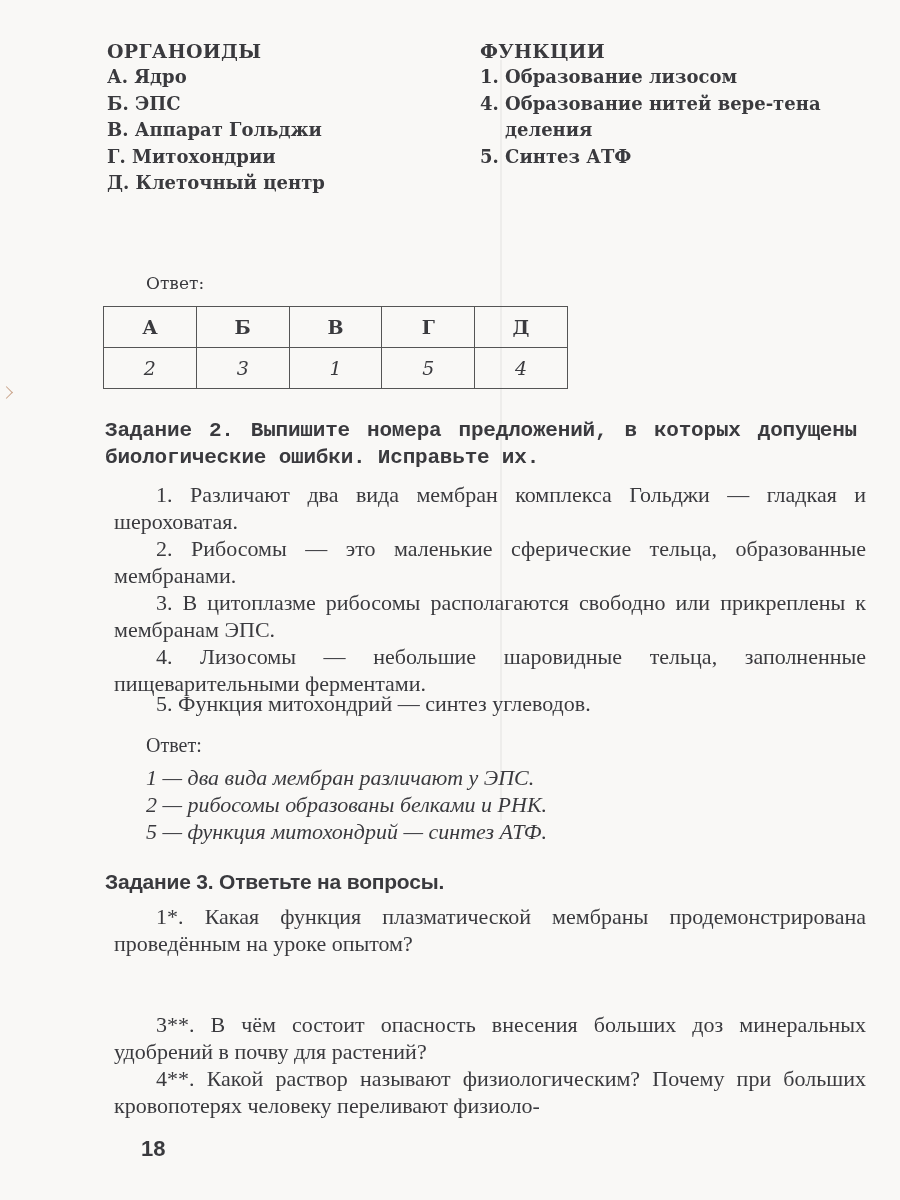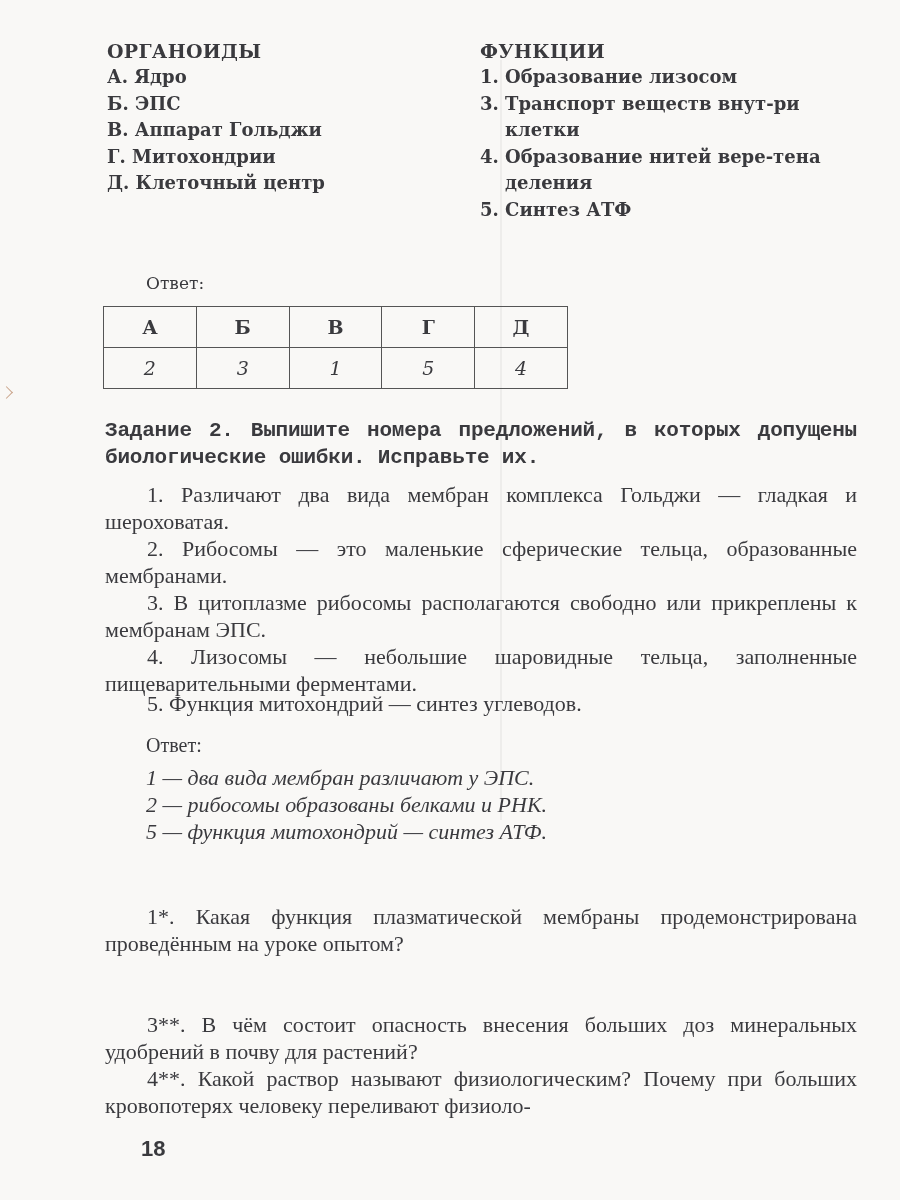--- a/index.html
+++ b/index.html
@@ -46,21 +46,21 @@
   table.ans tr.head td { font-family: "DejaVu Serif", serif; font-weight: bold; }
   table.ans tr.vals td { font-family: "DejaVu Serif", serif; font-style: italic; }
 
   .task-title {
     position: absolute; left: 105px; width: 752px;
     font-family: "Liberation Sans", sans-serif; font-weight: bold;
     font-size: 21px; line-height: 27px; letter-spacing: -0.2px;
     text-align: justify;
   }
   .para {
-    position: absolute; left: 105px; width: 752px;
+    position: absolute; left: 114px; width: 752px;
     font-family: "Liberation Serif", serif;
     font-size: 22px; line-height: 27px; text-align: justify;
   }
   .para .ind { padding-left: 42px; }
   .ital {
     position: absolute; left: 146px; width: 700px;
     font-family: "Liberation Serif", serif; font-style: italic;
     font-size: 22px; line-height: 27px;
   }
   .page-num {
@@ -85,21 +85,20 @@
     <div class="list-line">А. Ядро</div>
     <div class="list-line">Б. ЭПС</div>
     <div class="list-line">В. Аппарат Гольджи</div>
     <div class="list-line">Г. Митохондрии</div>
     <div class="list-line">Д. Клеточный центр</div>
   </div>
 
   <div class="col-right">
     <div class="col-heading">ФУНКЦИИ</div>
     <div class="list-line">1. Образование лизосом</div>
-    <div class="list-line hang" style="width:330px">3. Транспорт веществ внут-ри клетки</div>
     <div class="list-line hang" style="width:330px">4. Образование нитей вере-тена деления</div>
     <div class="list-line">5. Синтез АТФ</div>
   </div>
 
   <div class="answer-label" style="left:146px; top:273px;">Ответ:</div>
   <table class="ans">
     <tbody>
         <tr class="head">
       <td>А</td>
       <td>Б</td>
@@ -133,20 +132,21 @@
     </div>
   <div class="para" style="top:690px;">
       <div style="text-indent:42px">5. Функция митохондрий — синтез углеводов.</div>
     </div>
 
   <div class="answer-label serif" style="left:146px; top:734px; font-family:'Liberation Serif',serif; font-size:20px;">Ответ:</div>
   <div class="ital" style="top:764px;">1 — два вида мембран различают у ЭПС.</div>
   <div class="ital" style="top:791px;">2 — рибосомы образованы белками и РНК.</div>
   <div class="ital" style="top:818px;">5 — функция митохондрий — синтез АТФ.</div>
 
+  <div class="task-title" style="top:868px;">Задание 3. Ответьте на вопросы.</div>
 
   <div class="para" style="top:903px;">
       <div style="text-indent:42px">1*. Какая функция плазматической мембраны продемонстрирована проведённым на уроке опытом?</div>
     </div>
   <div class="para" style="top:1011px;">
       <div style="text-indent:42px">3**. В чём состоит опасность внесения больших доз минеральных удобрений в почву для растений?</div>
     </div>
   <div class="para" style="top:1065px;">
       <div style="text-indent:42px">4**. Какой раствор называют физиологическим? Почему при больших кровопотерях человеку переливают физиоло-</div>
     </div>

